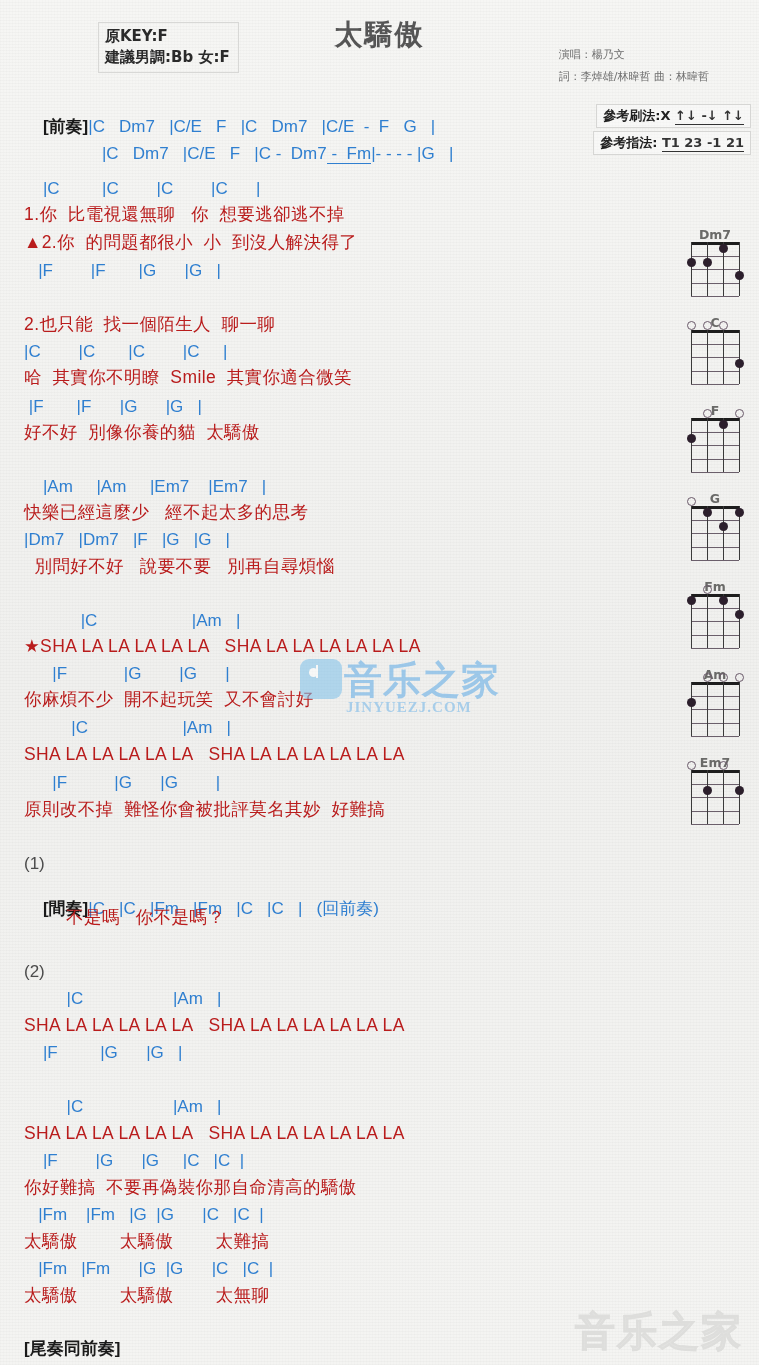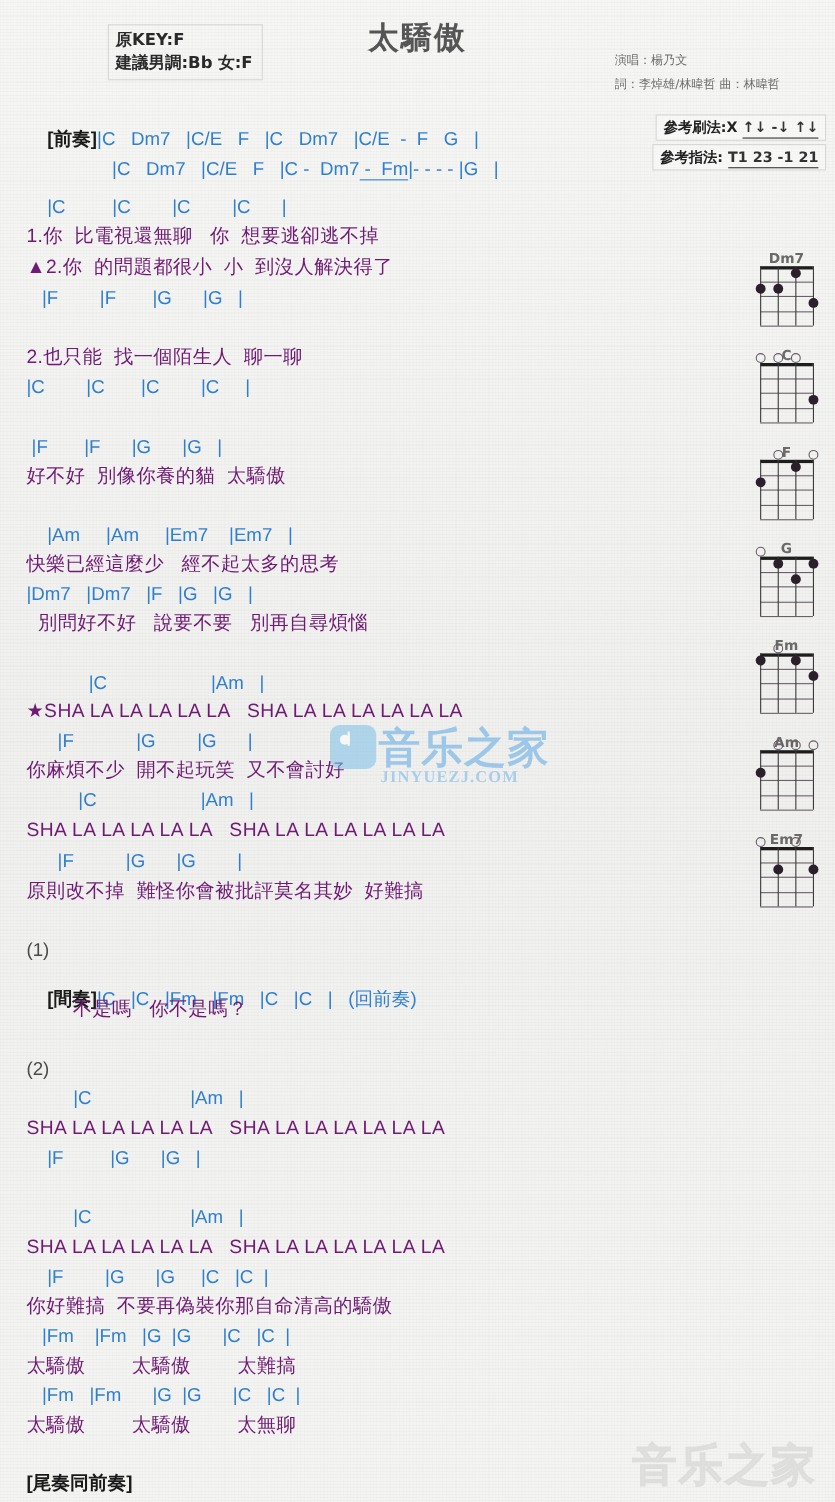--- a/index.html
+++ b/index.html
@@ -60,21 +60,21 @@
 
   
   .line{
     position:absolute;
     white-space:pre;
     font-size:17px;
     line-height:18px;
     font-family:"Liberation Sans","DejaVu Sans",sans-serif;
   }
   .chordline{color:#2f7fd0;font-weight:400;letter-spacing:0px;}
-  .lyricline{color:#701a75;font-size:17.5px;letter-spacing:0.4px;}
+  .lyricline{color:#b91c1c;font-size:17.5px;letter-spacing:0.4px;}
   .sect{color:#1a1a1a;font-weight:700;}
   .note{color:#4b4b4b;}
   .uline{border-bottom:1.4px solid #2f7fd0;}
 
   
   .diagrams{position:absolute;right:8px;top:228px;width:72px;}
   .diagram{position:relative;margin-bottom:14px;height:74px;}
   .diagram .cname{
     text-align:center;font-size:12.5px;color:#6a6a68;font-weight:700;
     height:14px;line-height:14px;
@@ -155,20 +155,21 @@
   </div>
 
   <div class="line chordline" style="left:24px;top:180px;">    |C         |C        |C        |C      |</div>
   <div class="line lyricline" style="left:24px;top:205px;">1.你  比電視還無聊   你  想要逃卻逃不掉</div>
   <div class="line lyricline" style="left:24px;top:233px;">▲2.你  的問題都很小  小  到沒人解決得了</div>
 
   <div class="line chordline" style="left:24px;top:262px;">   |F        |F       |G      |G   |</div>
   <div class="line lyricline" style="left:24px;top:315px;">2.也只能  找一個陌生人  聊一聊</div>
 
   <div class="line chordline" style="left:24px;top:343px;">|C        |C       |C        |C     |</div>
+  <div class="line lyricline" style="left:24px;top:368px;">哈  其實你不明瞭  Smile  其實你適合微笑</div>
 
   <div class="line chordline" style="left:24px;top:398px;"> |F       |F      |G      |G   |</div>
   <div class="line lyricline" style="left:24px;top:423px;">好不好  別像你養的貓  太驕傲</div>
 
   <div class="line chordline" style="left:24px;top:478px;">    |Am     |Am     |Em7    |Em7   |</div>
   <div class="line lyricline" style="left:24px;top:503px;">快樂已經這麼少   經不起太多的思考</div>
 
   <div class="line chordline" style="left:24px;top:531px;">|Dm7   |Dm7   |F   |G   |G   |</div>
   <div class="line lyricline" style="left:24px;top:557px;">  別問好不好   說要不要   別再自尋煩惱</div>
 

